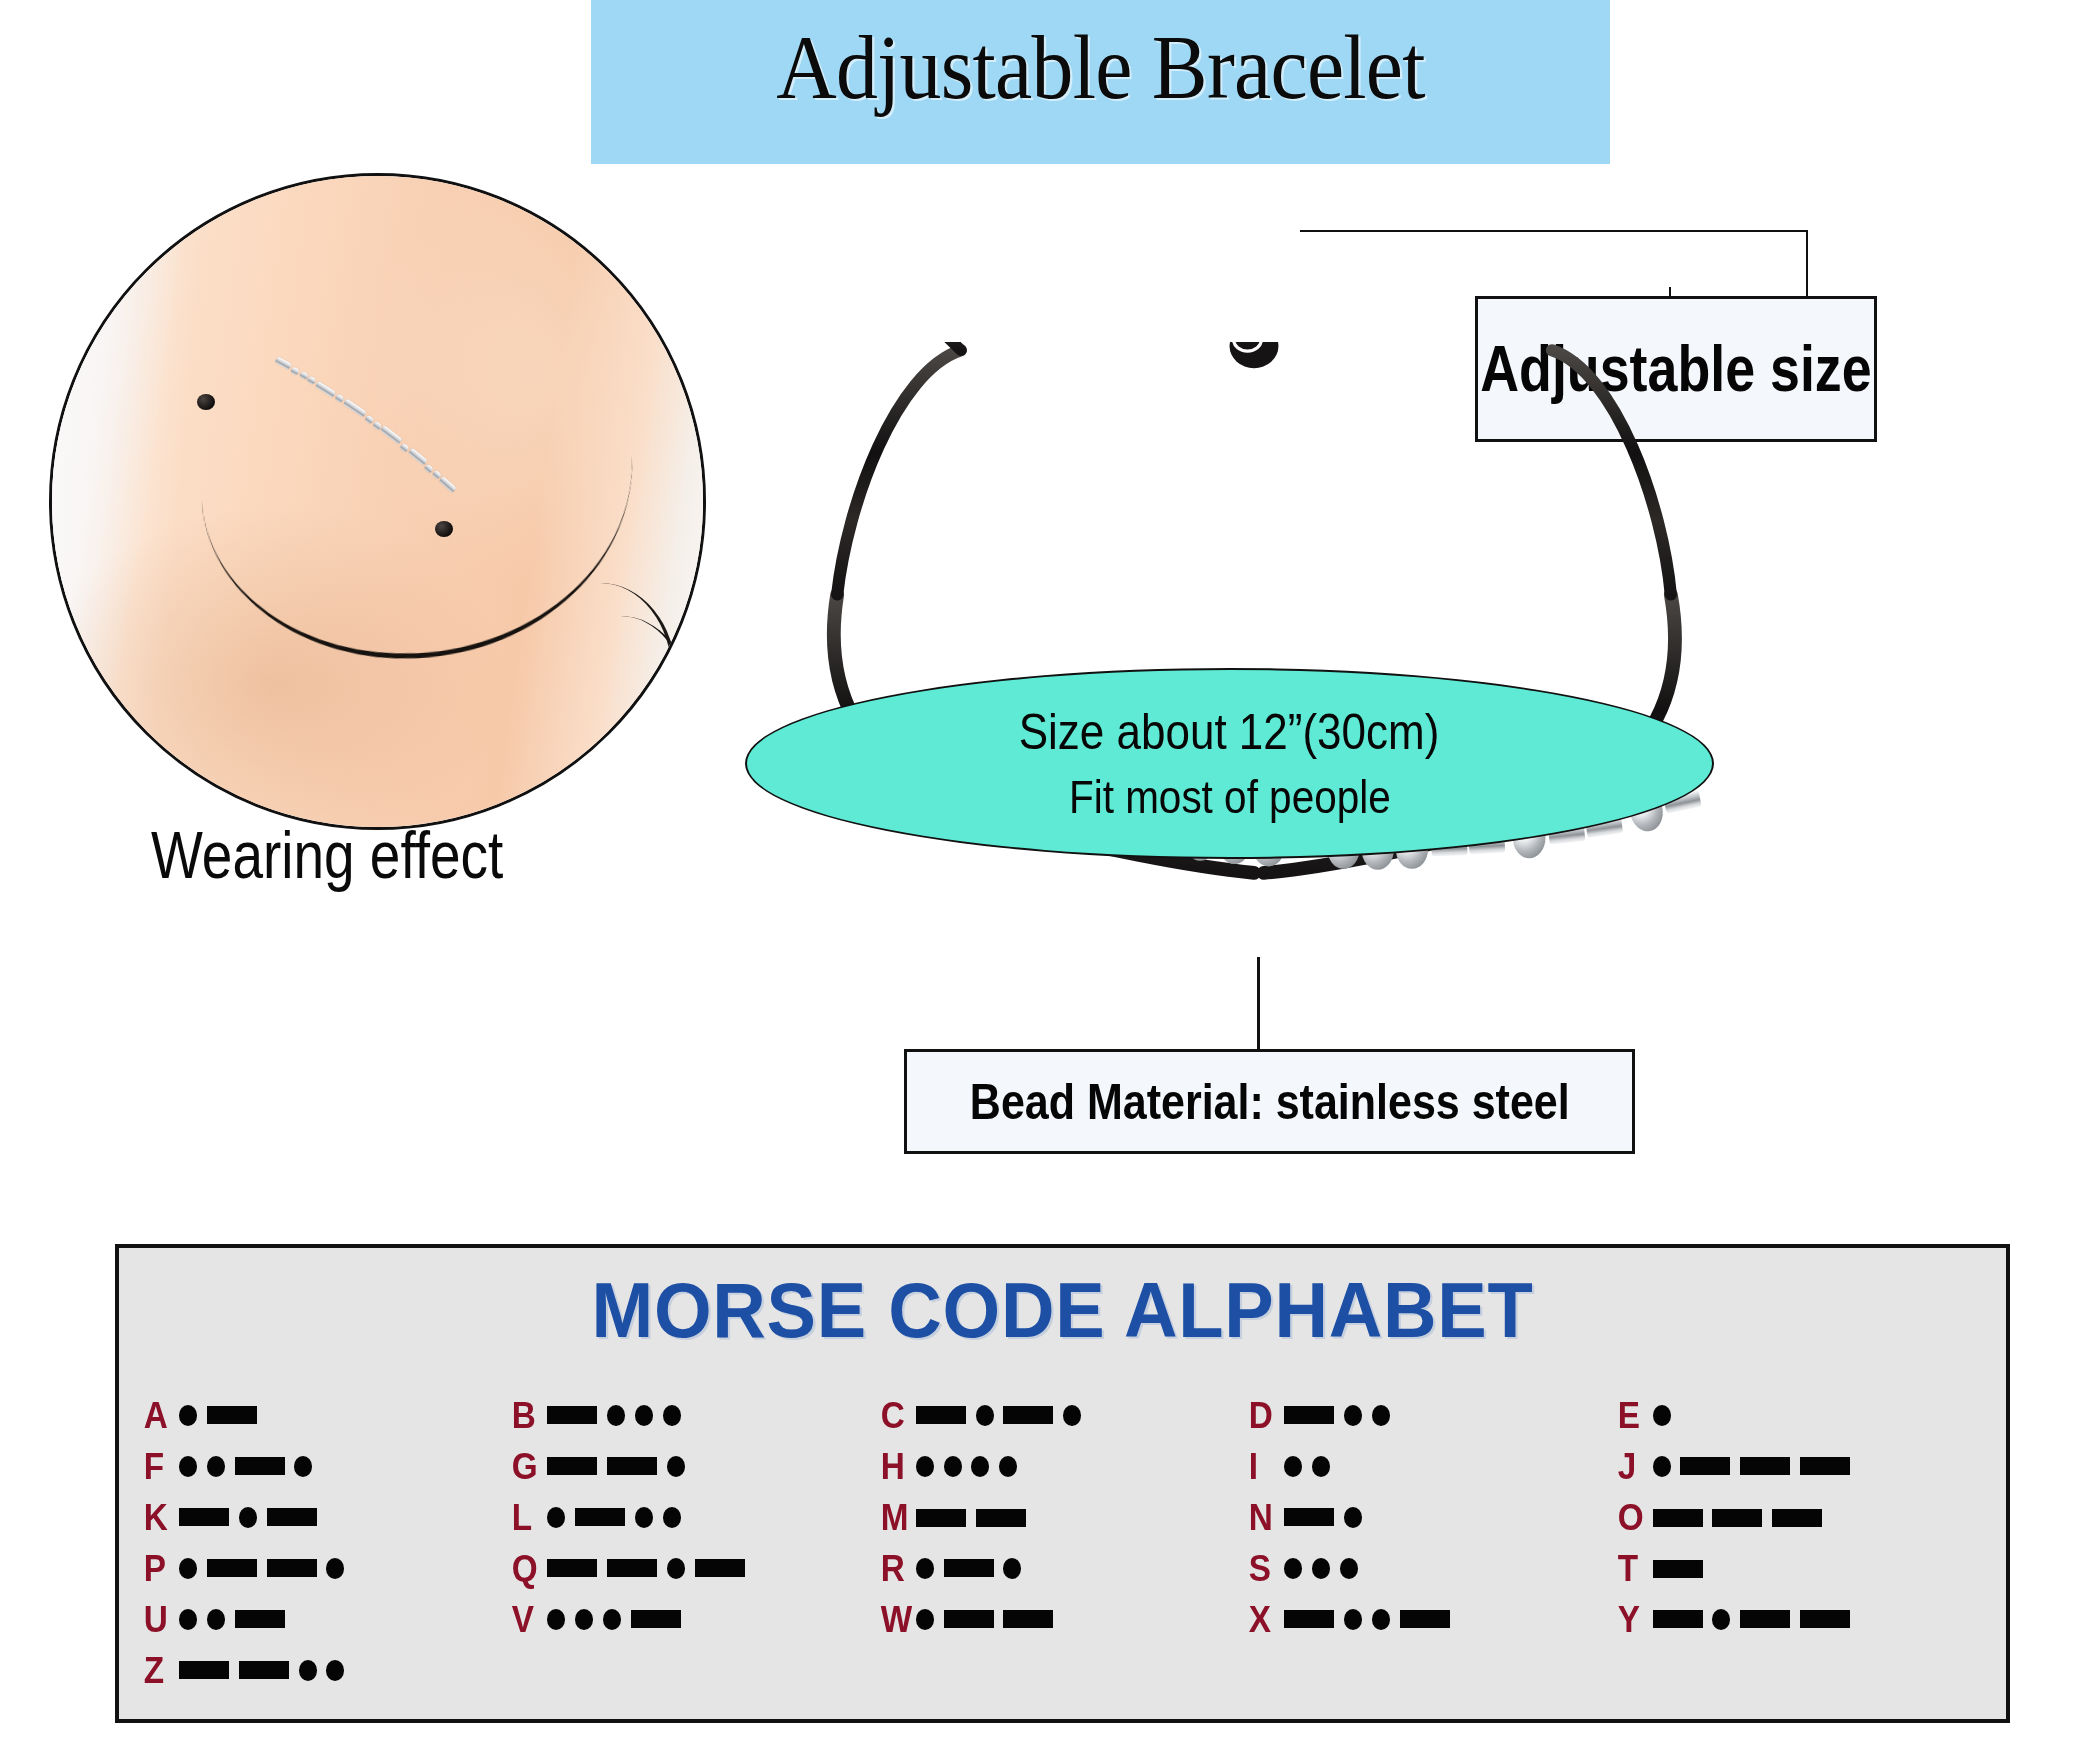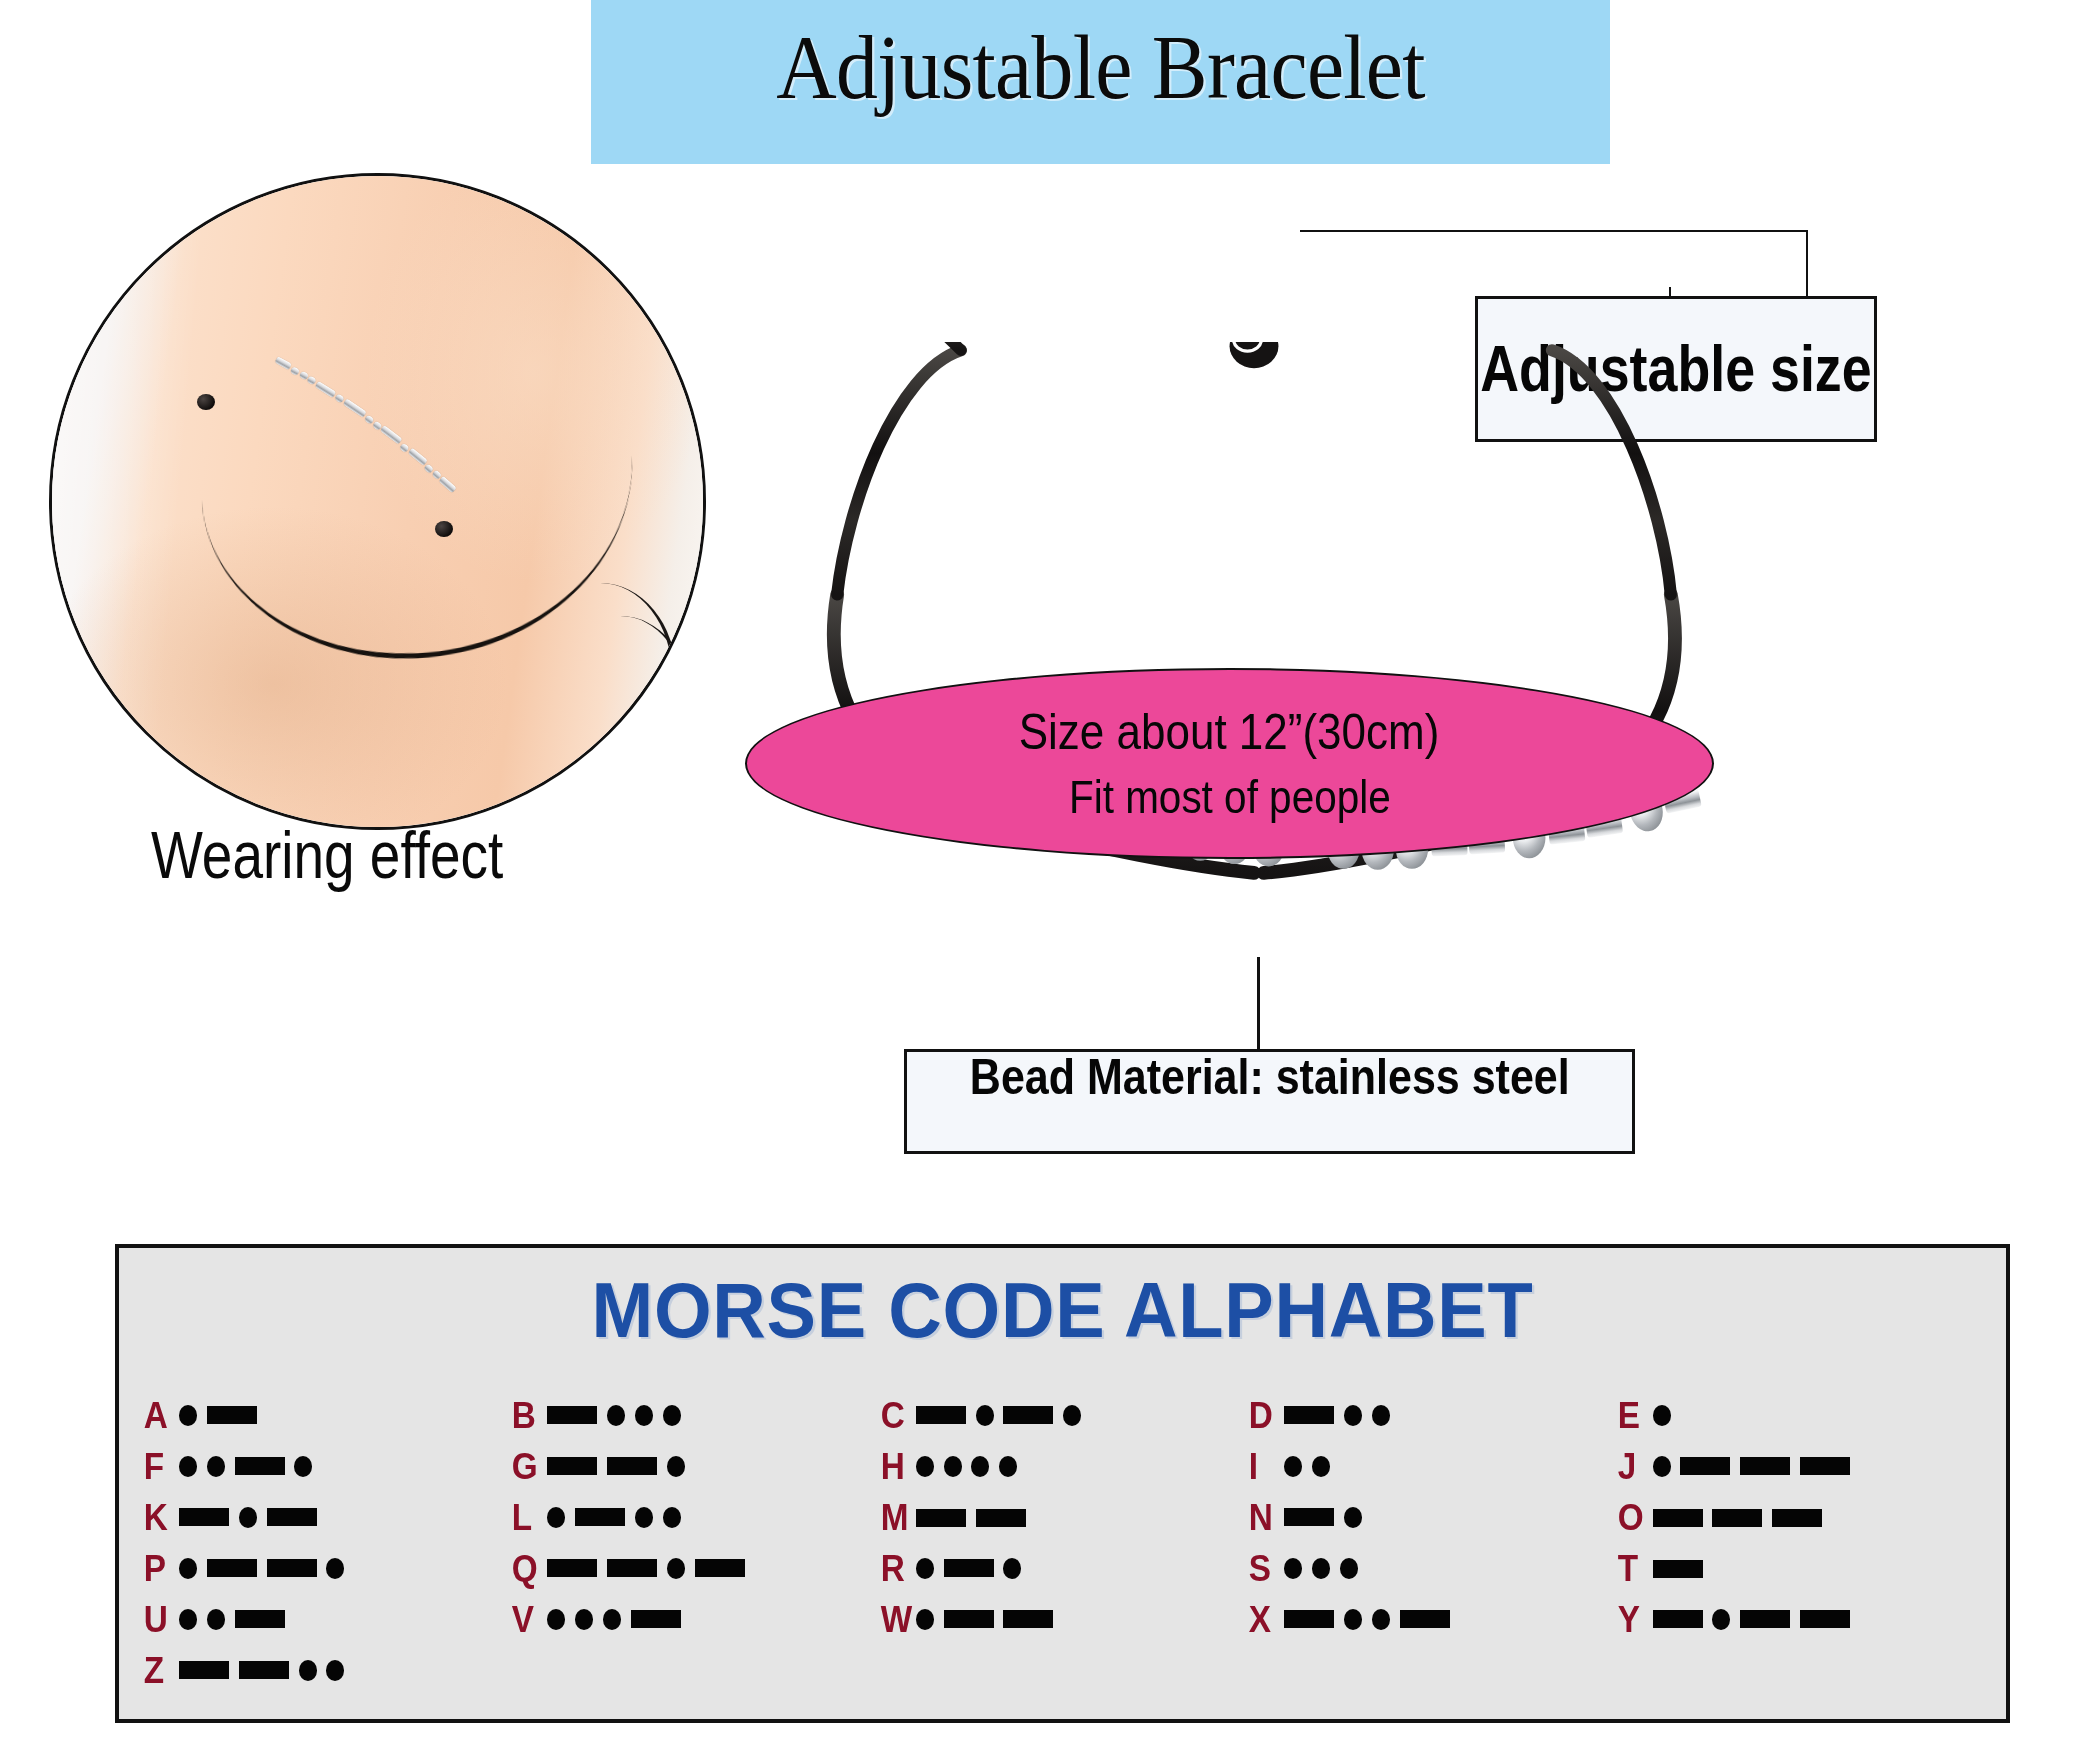--- a/index.html
+++ b/index.html
@@ -110,40 +110,40 @@
   
   #bracelet-wrap{
     position:absolute;left:619px;top:342px;width:1270px;height:619px;
   }
   #bracelet-svg{position:absolute;left:0;top:0;}
 
   
   #size-oval{
     position:absolute;left:745px;top:668px;width:965px;height:187px;
     border:2.4px solid #111;border-radius:50%;
-    background:#ec4899;
+    background:#5eead4;
     display:flex;flex-direction:column;align-items:center;justify-content:center;
   }
   #size-line1{
     font-size:50px;line-height:1.05;color:#070707;
     transform:scaleX(0.88);white-space:nowrap;margin-bottom:14.7px;
   }
   #size-line2{
     font-size:46px;line-height:1.05;color:#070707;
     transform:scaleX(0.88);white-space:nowrap;
   }
 
   
   #bead-leader{
     position:absolute;left:1257px;top:957px;width:3.3px;height:102px;background:#111;
   }
   #bead-material-box{
     position:absolute;left:904px;top:1049px;width:725px;height:99px;
     background:#f4f7fb;border:3.3px solid #111;
-    display:flex;justify-content:center;
+    display:flex;align-items:center;justify-content:center;
   }
   #bead-material-text{
     font-size:50px;line-height:1;color:#060606;font-weight:bold;
     transform:scaleX(0.86);white-space:nowrap;
   }
 
   
   #morse-panel{
     position:absolute;left:115px;top:1244px;width:1887px;height:471px;
     border:4.1px solid #111;background:#e5e5e5;

